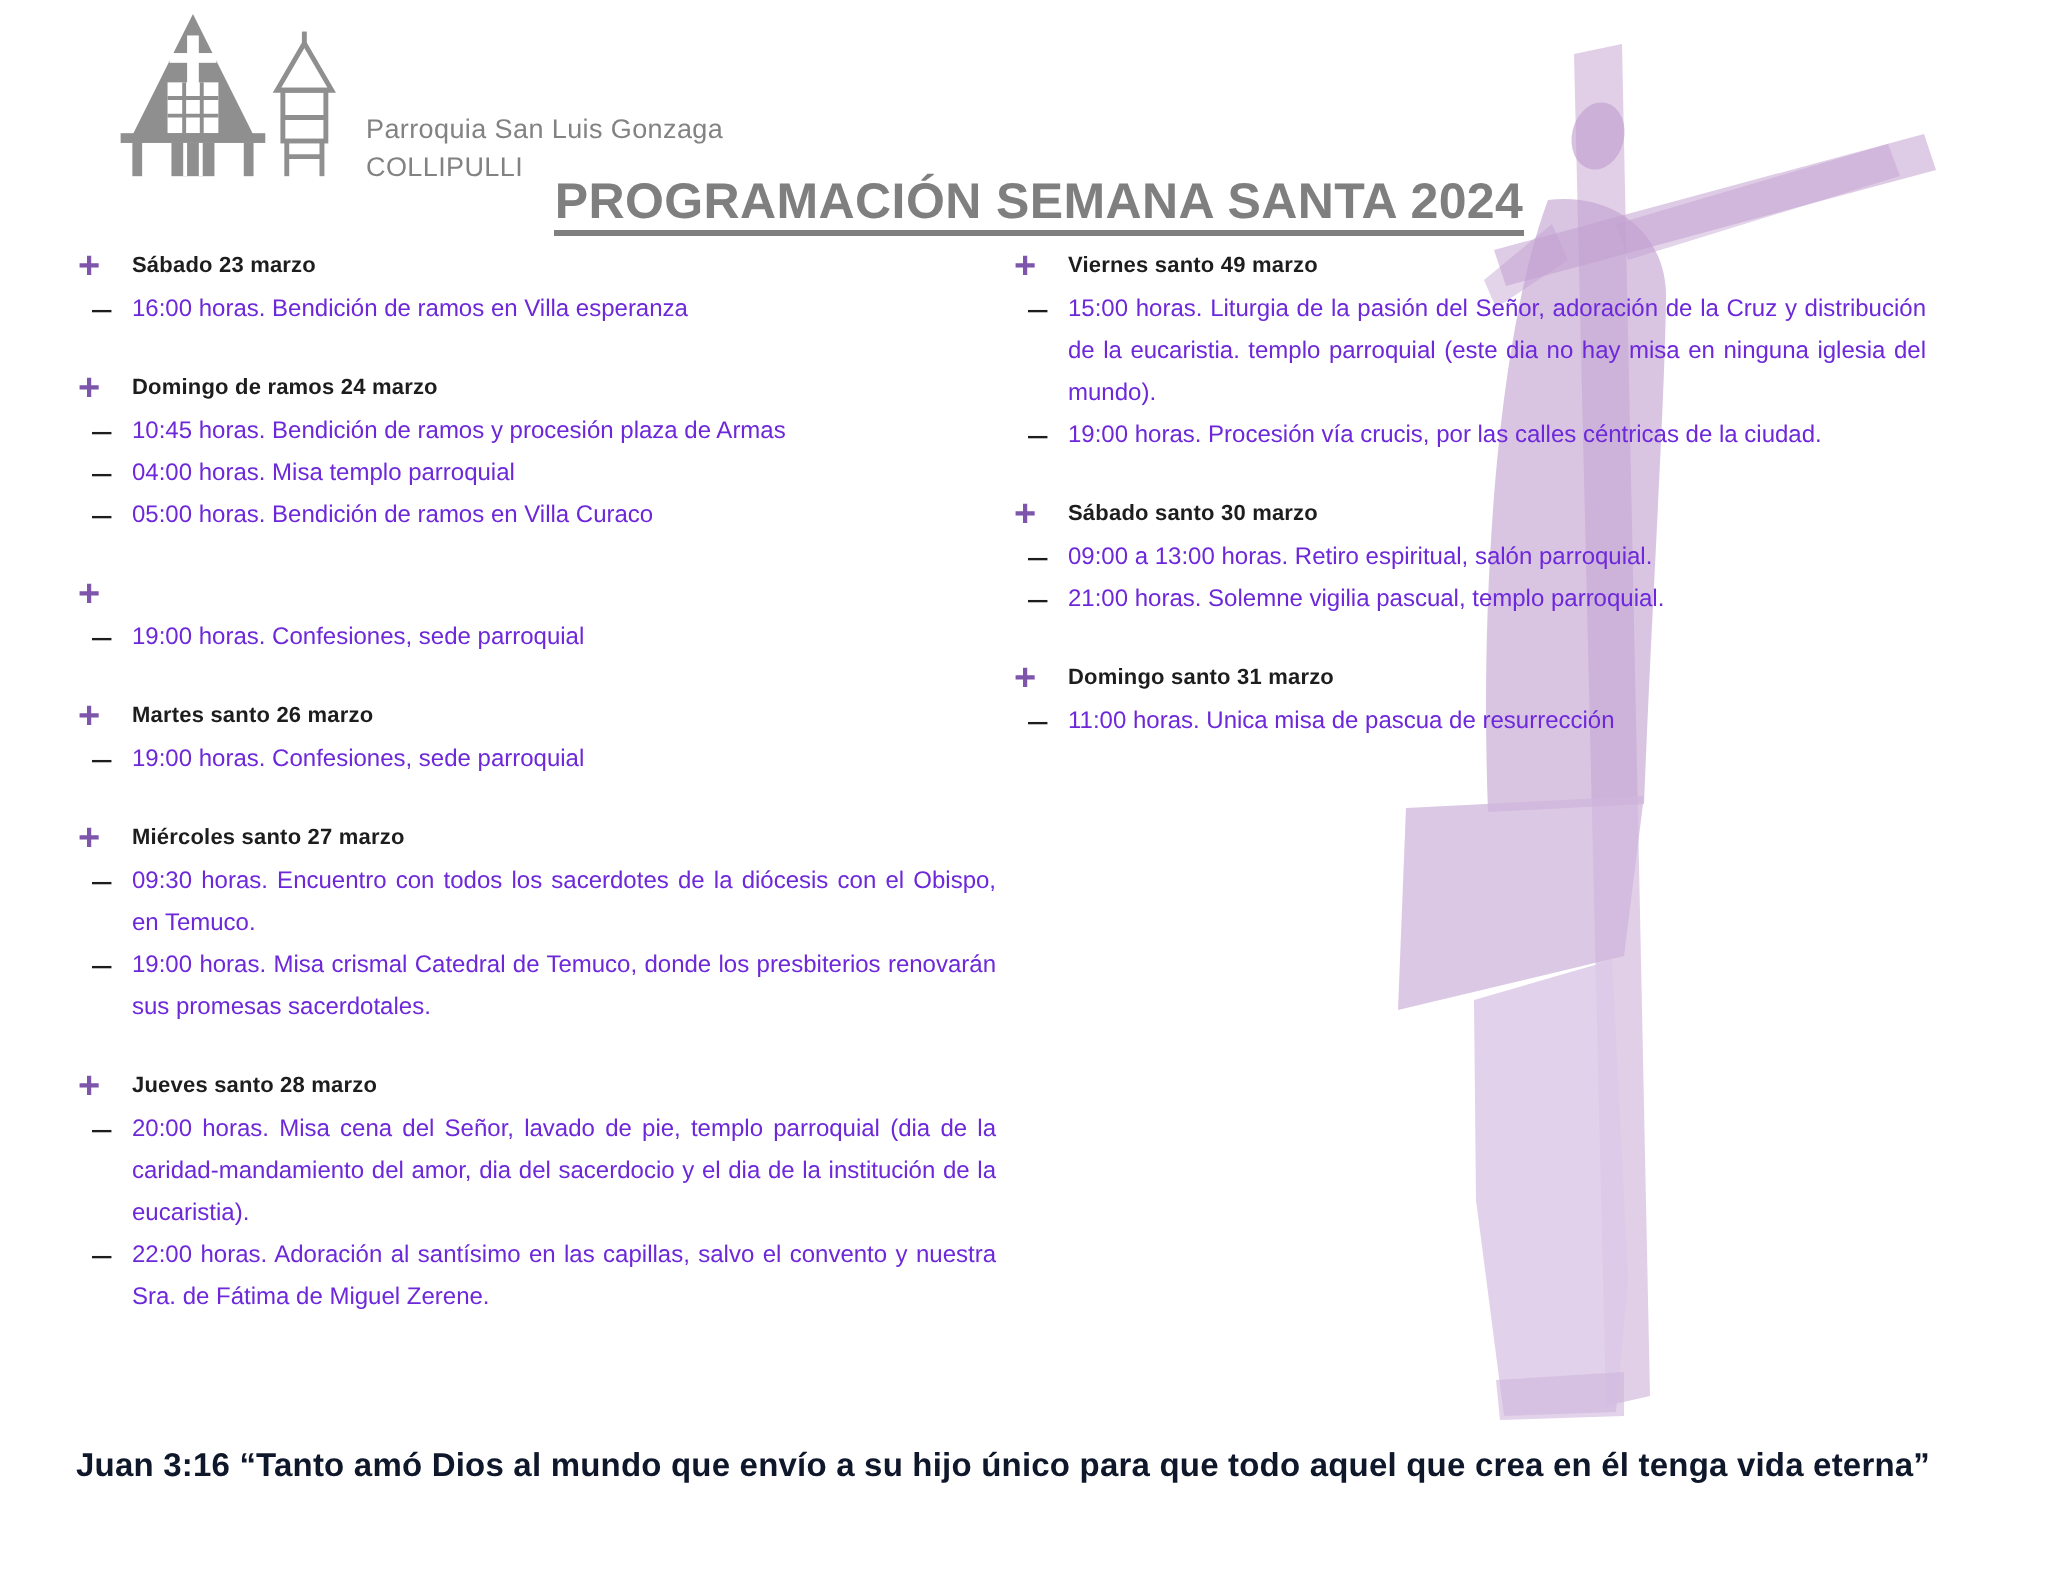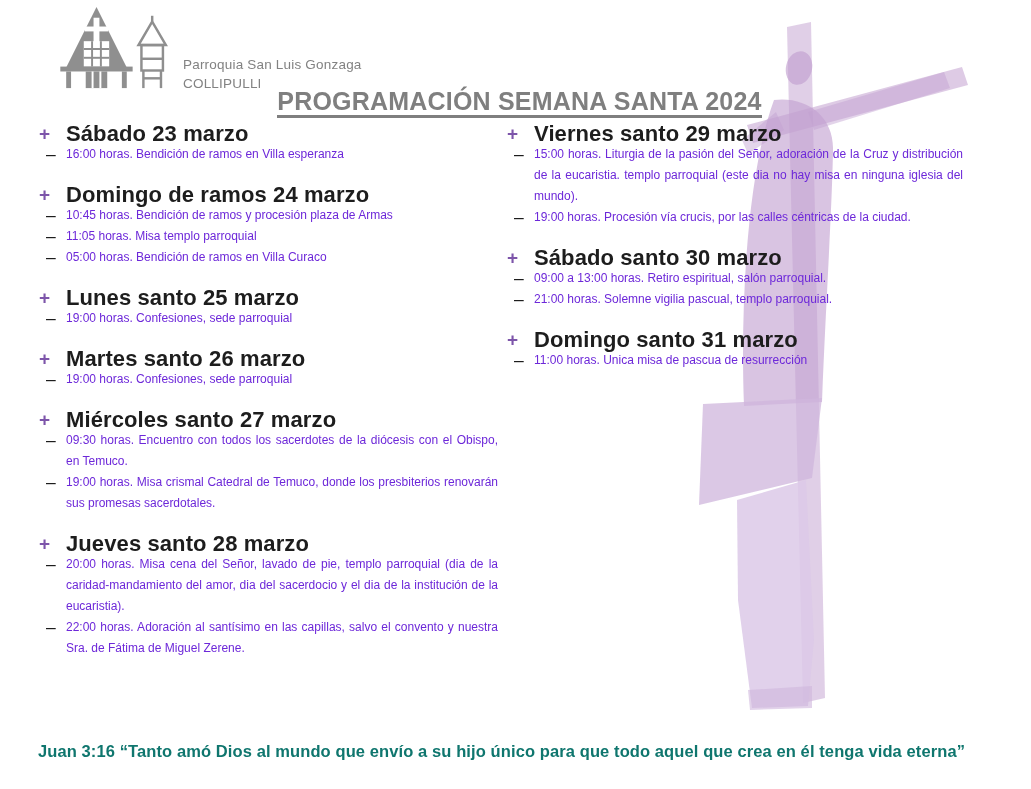--- a/index.html
+++ b/index.html
@@ -23,28 +23,28 @@
   
   .col { position:absolute; top:123px; z-index:1; }
   .col-left  { left:37px;  width:461px; }
   .col-right { left:505px; width:458px; }
   .day { margin-bottom:19px; }
   .day-head { display:flex; align-items:flex-start; }
   .bullet-plus {
     flex:0 0 29px; padding-left:2px; color:#7d55aa; font-weight:700;
     font-size:19px; line-height:21px;
   }
-  .day-title { font-size:22px; font-weight:700; line-height:21px; color:#1d1d1d; letter-spacing:0.1px; }
+  .day-title { font-size:11px; font-weight:700; line-height:21px; color:#1d1d1d; letter-spacing:0.1px; }
   .event { display:flex; align-items:flex-start; }
   .bullet-dash { flex:0 0 20px; margin-left:9px; font-size:17.5px; line-height:21px; color:#1d1d1d; }
   .event-text { flex:1; font-size:12px; line-height:21px; text-align:justify; color:#6d28d9; }
   
   .footer {
-    position:absolute; left:38px; top:742px; width:958px; z-index:1;
-    font-size:16.5px; font-weight:700; color:#0f766e; letter-spacing:0.1px;
+    position:absolute; left:38px; top:724px; width:958px; z-index:1;
+    font-size:16.5px; font-weight:700; color:#0f172a; letter-spacing:0.1px;
   }
 </style>
 </head>
 <body>
 
 <svg class="cross-bg" viewBox="0 0 1031 789" aria-hidden="true">
   <g>
     <polygon points="787,27 811,22 825,698 803,703" fill="#c2a0d0" opacity="0.50"></polygon>
     <polygon points="747,125 962,67 968,85 753,143" fill="#c2a0d0" opacity="0.55"></polygon>
     <polygon points="808,112 944,72 950,88 814,130" fill="#c2a0d0" opacity="0.45"></polygon>
@@ -111,32 +111,31 @@
     <div class="day-head">
       <span class="bullet-plus">+</span>
       <h3 class="day-title">Domingo de ramos 24 marzo</h3>
     </div>
     <div class="event">
         <span class="bullet-dash">–</span>
         <p class="event-text">10:45 horas. Bendición de ramos y procesión plaza de Armas</p>
       </div>
     <div class="event">
         <span class="bullet-dash">–</span>
-        <p class="event-text">11:05 horas. Misa templo parroquial</p>
+        <p class="event-text">04:00 horas. Misa templo parroquial</p>
       </div>
     <div class="event">
         <span class="bullet-dash">–</span>
         <p class="event-text">05:00 horas. Bendición de ramos en Villa Curaco</p>
       </div>
   </div>
 
   <div class="day">
     <div class="day-head">
       <span class="bullet-plus">+</span>
-      <h3 class="day-title">Lunes santo 25 marzo</h3>
     </div>
     <div class="event">
         <span class="bullet-dash">–</span>
         <p class="event-text">19:00 horas. Confesiones, sede parroquial</p>
       </div>
   </div>
 
   <div class="day">
     <div class="day-head">
       <span class="bullet-plus">+</span>
@@ -178,21 +177,21 @@
       </div>
   </div>
 
 </div>
 
 <div class="col col-right">
 
   <div class="day">
     <div class="day-head">
       <span class="bullet-plus">+</span>
-      <h3 class="day-title">Viernes santo 29 marzo</h3>
+      <h3 class="day-title">Viernes santo 49 marzo</h3>
     </div>
     <div class="event">
         <span class="bullet-dash">–</span>
         <p class="event-text">15:00 horas. Liturgia de la pasión del Señor, adoración de la Cruz y distribución de la eucaristia. templo parroquial (este dia no hay misa en ninguna iglesia del mundo).</p>
       </div>
     <div class="event">
         <span class="bullet-dash">–</span>
         <p class="event-text">19:00 horas. Procesión vía crucis, por las calles céntricas de la ciudad.</p>
       </div>
   </div>

